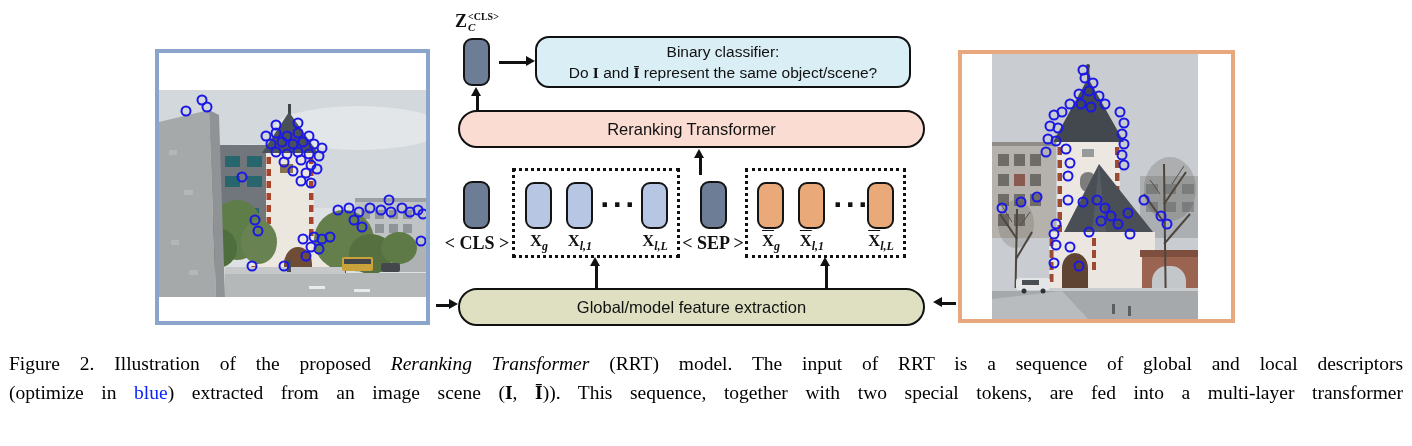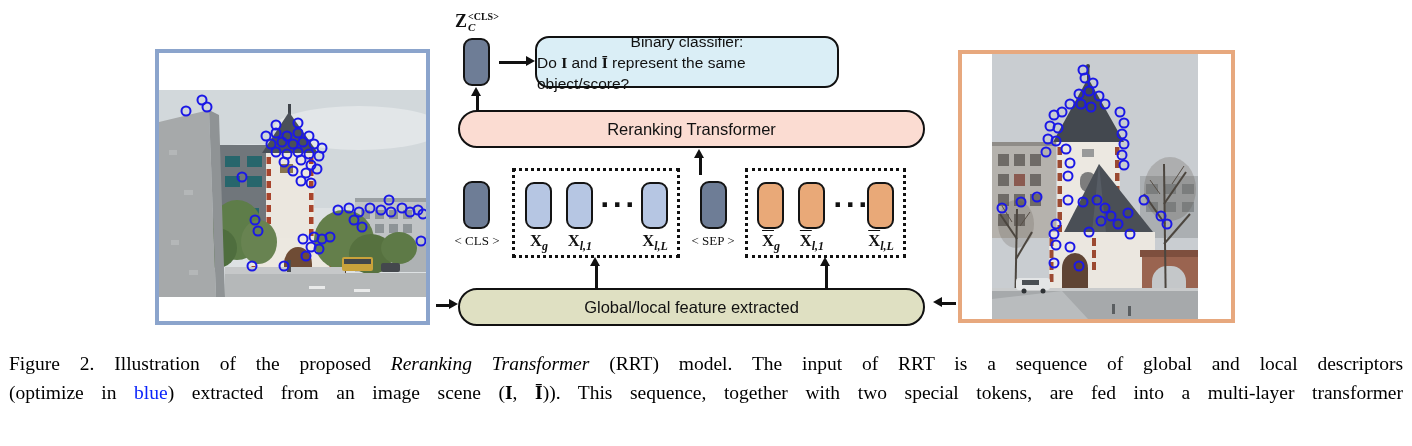--- a/index.html
+++ b/index.html
@@ -19,40 +19,40 @@
   #photo-l{left:0;top:37px;width:267px;height:207px}
   #photo-r{left:30px;top:0;width:206px;height:265px}
   .kp{position:absolute;width:11px;height:11px;border:2.5px solid #1b18e6;border-radius:50%;
       transform:translate(-50%,-50%);box-sizing:border-box}
 
   
   .rbox{position:absolute;box-sizing:border-box;border:2px solid #111;border-radius:19px;
         display:flex;align-items:center;justify-content:center;font-size:16.5px}
   #box-transformer{left:458px;top:110px;width:467px;height:38px;background:#fbdcd2}
   #box-extract{left:458px;top:288px;width:467px;height:38px;background:#dfe0c2}
-  #box-classifier{left:535px;top:36px;width:304px;height:52px;background:#daeef6;border-radius:14px;
+  #box-classifier{left:535px;top:36px;width:376px;height:52px;background:#daeef6;border-radius:14px;
                   flex-direction:column;justify-content:center;line-height:21px;font-size:15.5px}
   .mathb{font-family:"Liberation Serif",serif;font-weight:bold}
 
   
   .token{position:absolute;width:27px;height:47px;box-sizing:border-box;border:2px solid #141414;border-radius:9px}
   .slate{background:#6e7d96}
   .bluetok{background:#b6c6e3}
   .orangetok{background:#e9a978}
   .dotted{position:absolute;border:3px dotted #111;box-sizing:border-box}
   #dot-q{left:512px;top:168px;width:168px;height:90px}
   #dot-r{left:745px;top:168px;width:161px;height:90px}
   .dots{position:absolute;top:190px;font-size:25px;font-weight:bold;letter-spacing:3px;color:#111;
         font-family:"DejaVu Sans",sans-serif}
   .tok-label{position:absolute;top:231px;font-family:"Liberation Serif",serif;font-weight:bold;
              font-size:16.5px;white-space:nowrap;transform:translateX(-50%)}
   .tok-label sub{font-style:italic;font-size:12px}
   .tok-label.bar .main{text-decoration:overline}
-  .cls-sep{position:absolute;top:233px;font-family:"Liberation Serif",serif;font-weight:normal;
-           font-size:13px;transform:translateX(-50%);white-space:nowrap}
+  .cls-sep{position:absolute;top:233px;font-family:"Liberation Serif",serif;font-weight:bold;
+           font-size:18px;transform:translateX(-50%);white-space:nowrap}
 
   
   #z-label{position:absolute;left:455px;top:12px;display:inline-flex;align-items:flex-start;
            font-family:"Liberation Serif",serif;font-weight:bold}
   #z-label .zsym{font-size:18px;line-height:18px}
   #z-label .zstack{display:inline-flex;flex-direction:column;margin-left:1px}
   #z-label .zsup{font-size:10px;line-height:10px;font-weight:bold}
   #z-label .zsub{font-size:11px;line-height:11px;font-style:italic;font-weight:bold}
 
   
@@ -377,21 +377,21 @@
       <span class="zsub">C</span>
     </span>
   </div>
   <div class="token slate" style="left:463px;top:38px;height:48px"></div>
 
   <div class="ar-h" style="left:499px;top:61px;width:27px"></div>
   <div class="tri-right" style="left:526px;top:56px"></div>
 
   <div class="rbox" id="box-classifier">
     <div>Binary classifier:</div>
-    <div><span>Do </span><span class="mathb">I</span><span> and </span><span class="mathb">Ī</span><span> represent the same object/score?</span></div>
+    <div><span>Do </span><span class="mathb">I</span><span> and </span><span class="mathb">Ī</span><span> represent the same object/scene?</span></div>
   </div>
 
   <div class="tri-up" style="left:471px;top:87px"></div>
   <div class="ar-v" style="left:476px;top:95px;height:15px"></div>
 
   <div class="rbox" id="box-transformer">
     <span>Reranking Transformer</span>
   </div>
 
   <div class="tri-up" style="left:694px;top:149px"></div>
@@ -420,21 +420,21 @@
   <div class="tok-label bar" style="left:771px"><span class="main">X</span><sub>g</sub></div>
   <div class="tok-label bar" style="left:812px"><span class="main">X</span><sub>l,1</sub></div>
   <div class="tok-label bar" style="left:881px"><span class="main">X</span><sub>l,L</sub></div>
 
   <div class="tri-up" style="left:590px;top:257px"></div>
   <div class="ar-v" style="left:595px;top:265px;height:23px"></div>
   <div class="tri-up" style="left:820px;top:257px"></div>
   <div class="ar-v" style="left:825px;top:265px;height:23px"></div>
 
   <div class="rbox" id="box-extract">
-    <span>Global/local feature extracted</span>
+    <span>Global/model feature extraction</span>
   </div>
 
   <div class="ar-h" style="left:436px;top:304px;width:14px"></div>
   <div class="tri-right" style="left:449px;top:299px"></div>
 
   <div class="tri-left" style="left:933px;top:297px"></div>
   <div class="ar-h" style="left:942px;top:302px;width:14px"></div>
 
   <div id="caption">
     <div class="cap-line just"><span>Figure 2. Illustration of the proposed </span><span class="cap-it">Reranking Transformer</span><span> (RRT) model. The input of RRT is a sequence of global and local descriptors</span></div>

